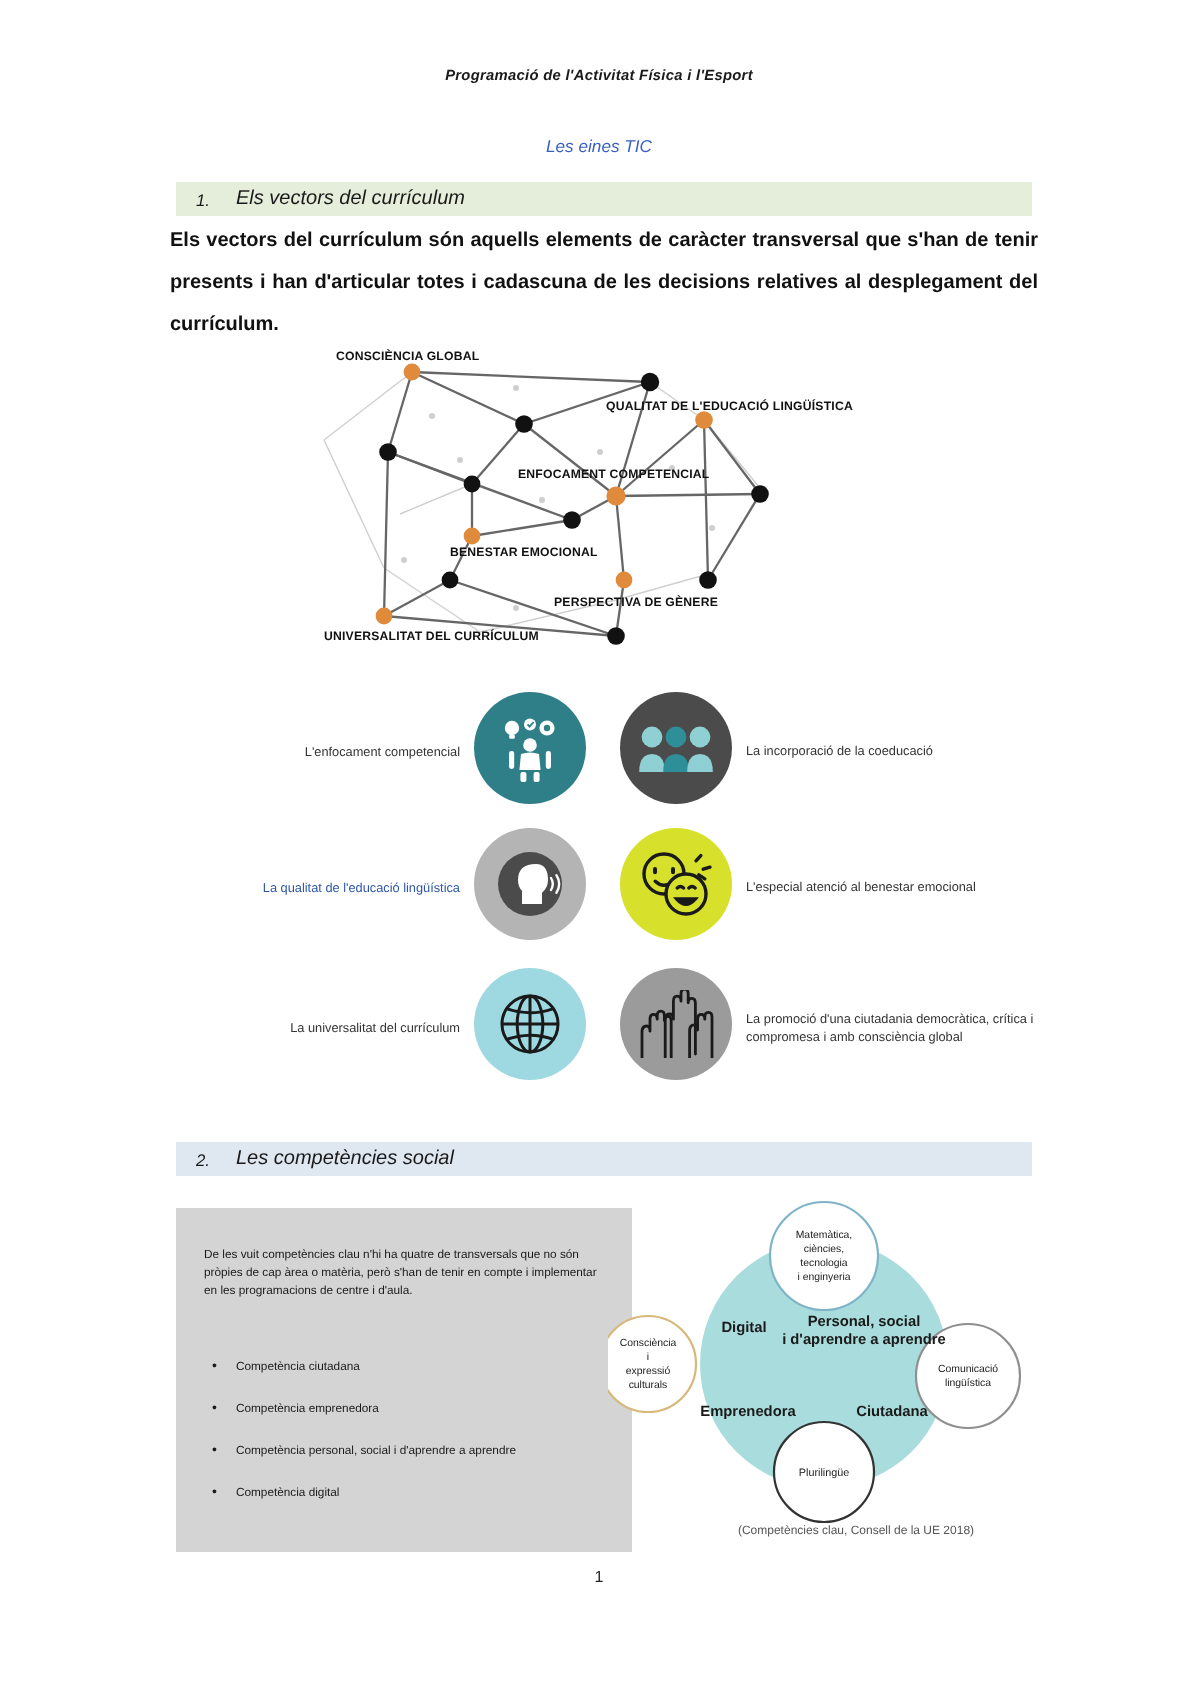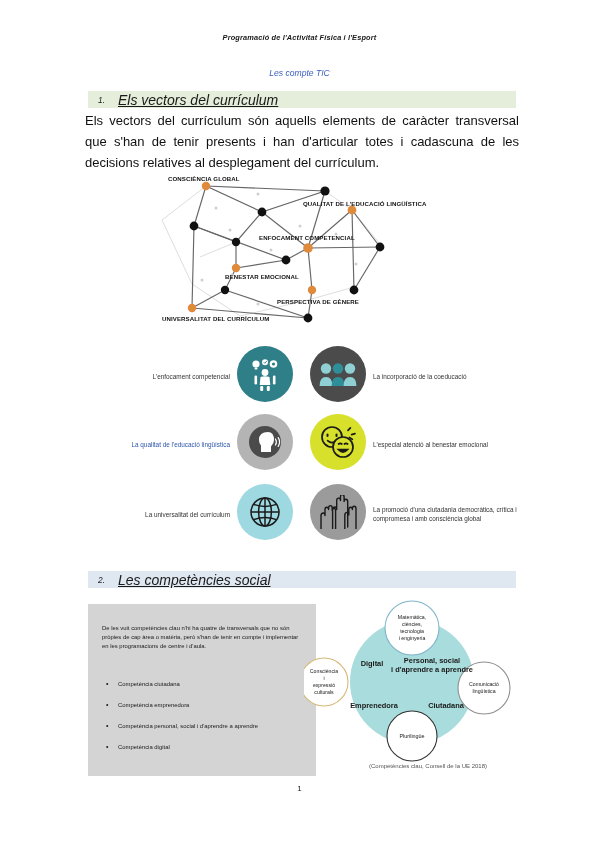--- a/index.html
+++ b/index.html
@@ -25,27 +25,27 @@
   .section-bar{
     position:absolute;left:88px;width:428px;height:17px;
     display:flex;align-items:center;
   }
   .section-bar.green{background:#e5eedb;}
   .section-bar.blue{background:#dfe7f1;}
   .section-num{
     font-style:italic;font-size:8.4px;margin-left:10px;width:20px;color:#1a1a1a;
   }
   .section-title{
-    font-style:italic;font-size:14px;color:#1a1a1a;text-decoration:underline;
+    font-style:italic;font-size:10px;color:#1a1a1a;
   }
 
   
   .para{
     position:absolute;left:85px;width:434px;
-    font-size:13px;line-height:21px;text-align:justify;color:#111;
+    font-size:10px;line-height:21px;text-align:justify;color:#111;font-weight:bold;
   }
 
   
   .net-wrap{position:absolute;left:140px;top:172px;width:330px;height:158px;}
   .net-wrap svg{display:block;}
   .net-label{
     position:absolute;font-size:6.1px;font-weight:bold;color:#111;
     letter-spacing:.1px;white-space:nowrap;
   }
 
@@ -99,21 +99,21 @@
     position:absolute;left:0;top:784px;width:599px;text-align:center;
     font-size:8px;color:#222;
   }
 </style>
 </head>
 <body>
 
 <div class="page">
 
   <div class="doc-header">Programació de l'Activitat Física i l'Esport</div>
-  <div class="doc-subtitle">Les compte TIC</div>
+  <div class="doc-subtitle">Les eines TIC</div>
 
   <div class="section-bar green" style="top:91px;">
     <span class="section-num">1.</span>
     <span class="section-title">Els vectors del currículum</span>
   </div>
 
   <div class="para" style="top:110px;">Els vectors del currículum són aquells elements de caràcter transversal que s'han de tenir presents i han d'articular totes i cadascuna de les decisions relatives al desplegament del currículum.</div>
 
   <div class="net-wrap">
     <svg width="330" height="158" viewBox="0 0 330 158">

